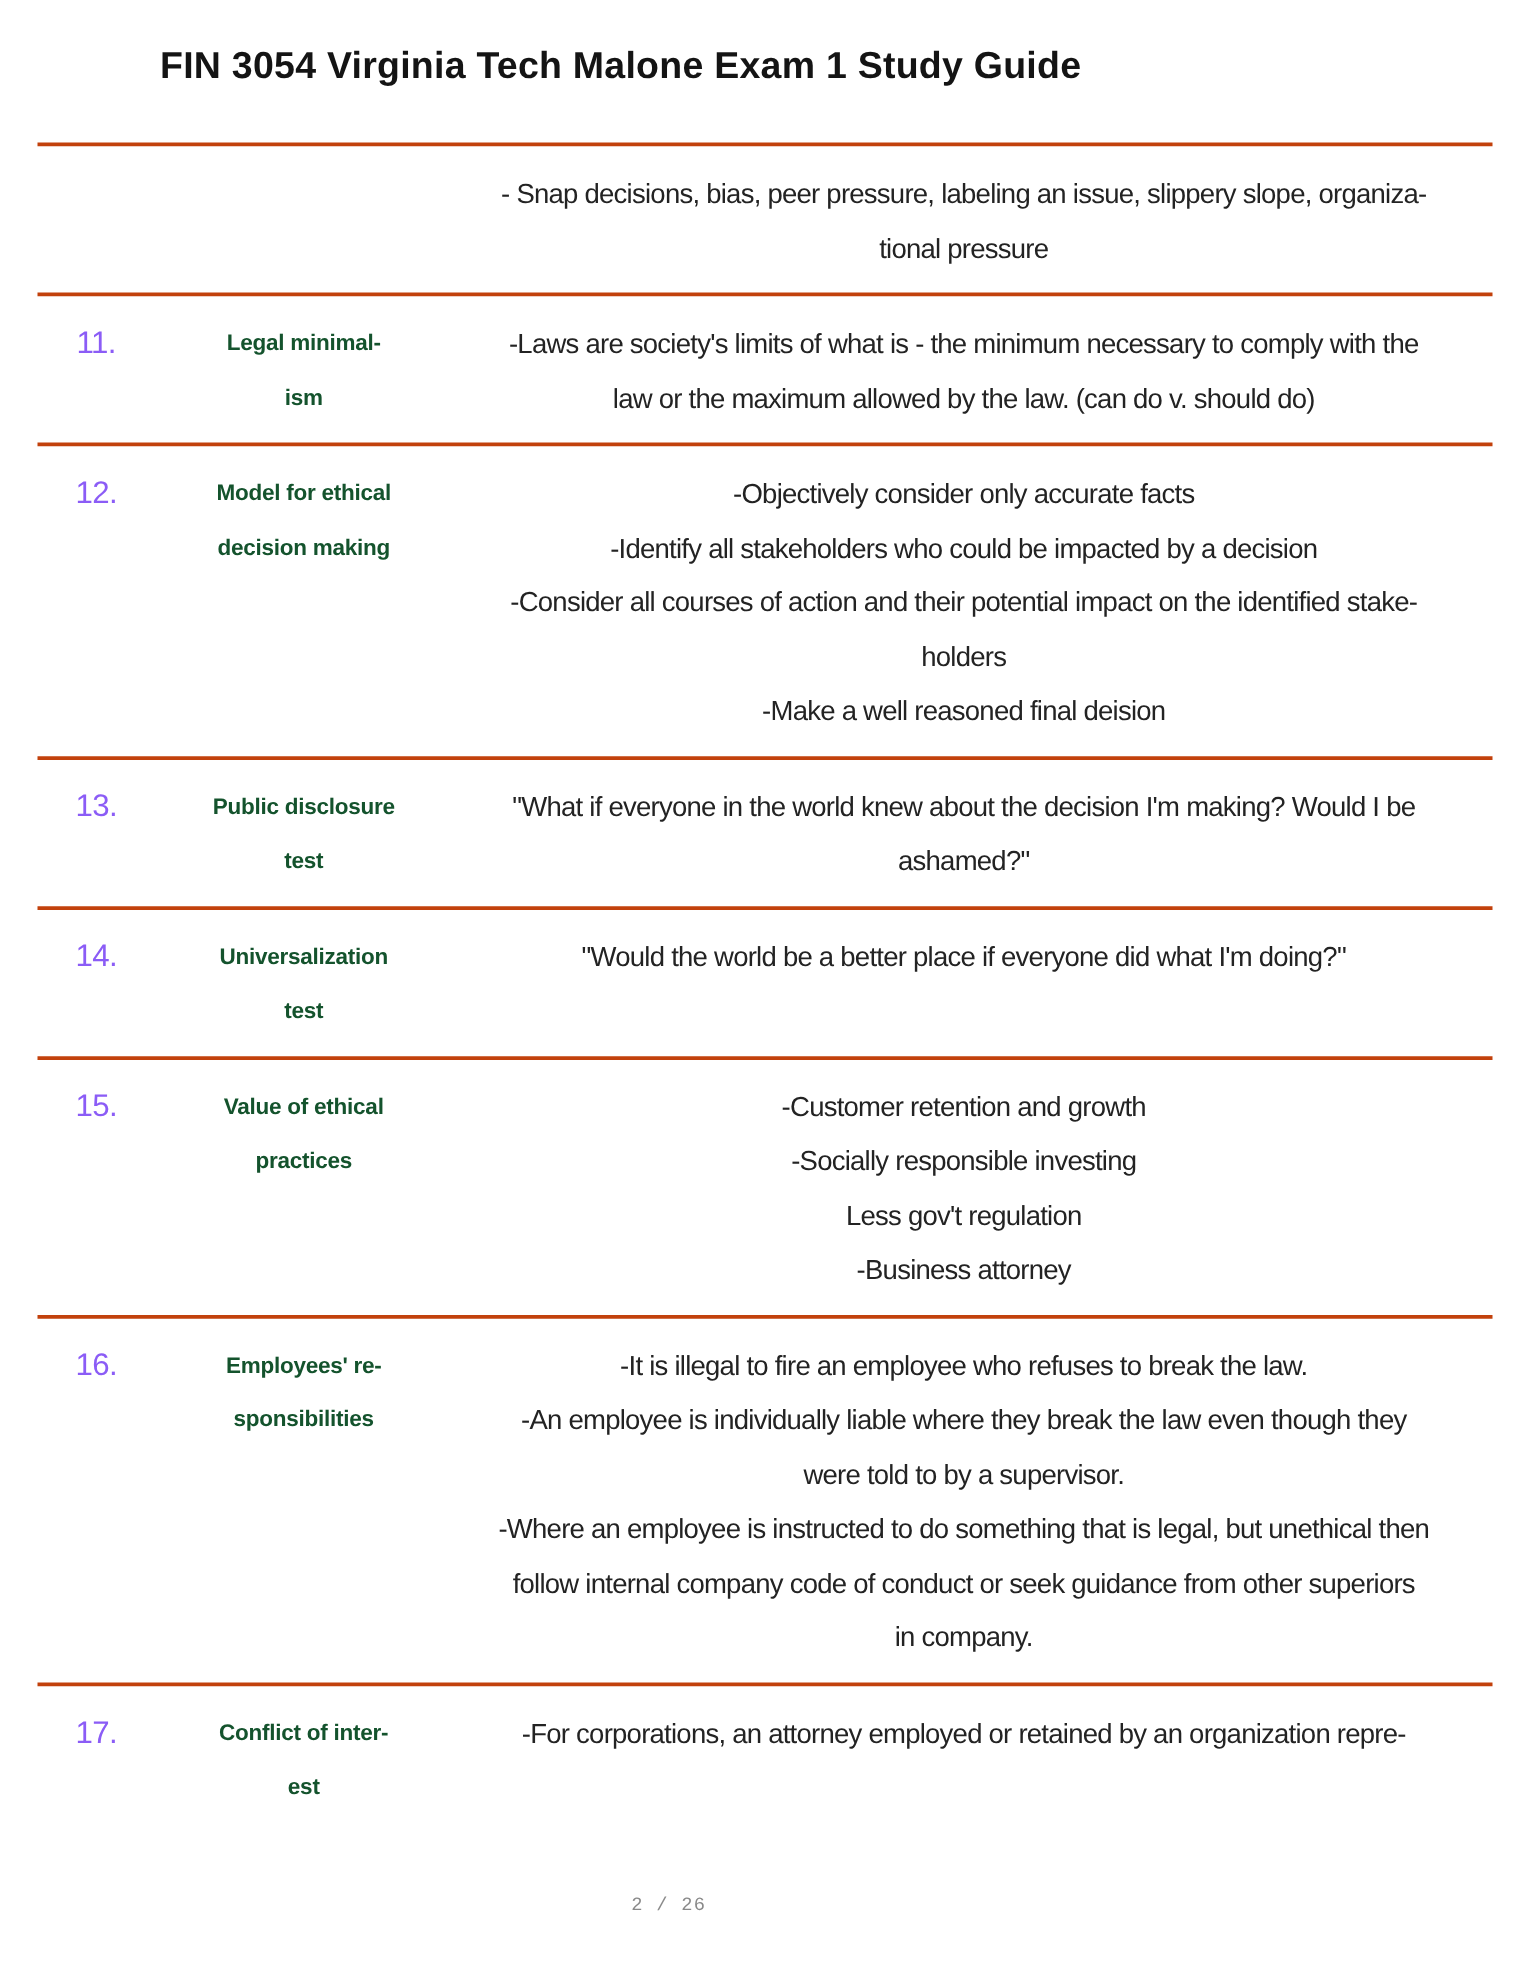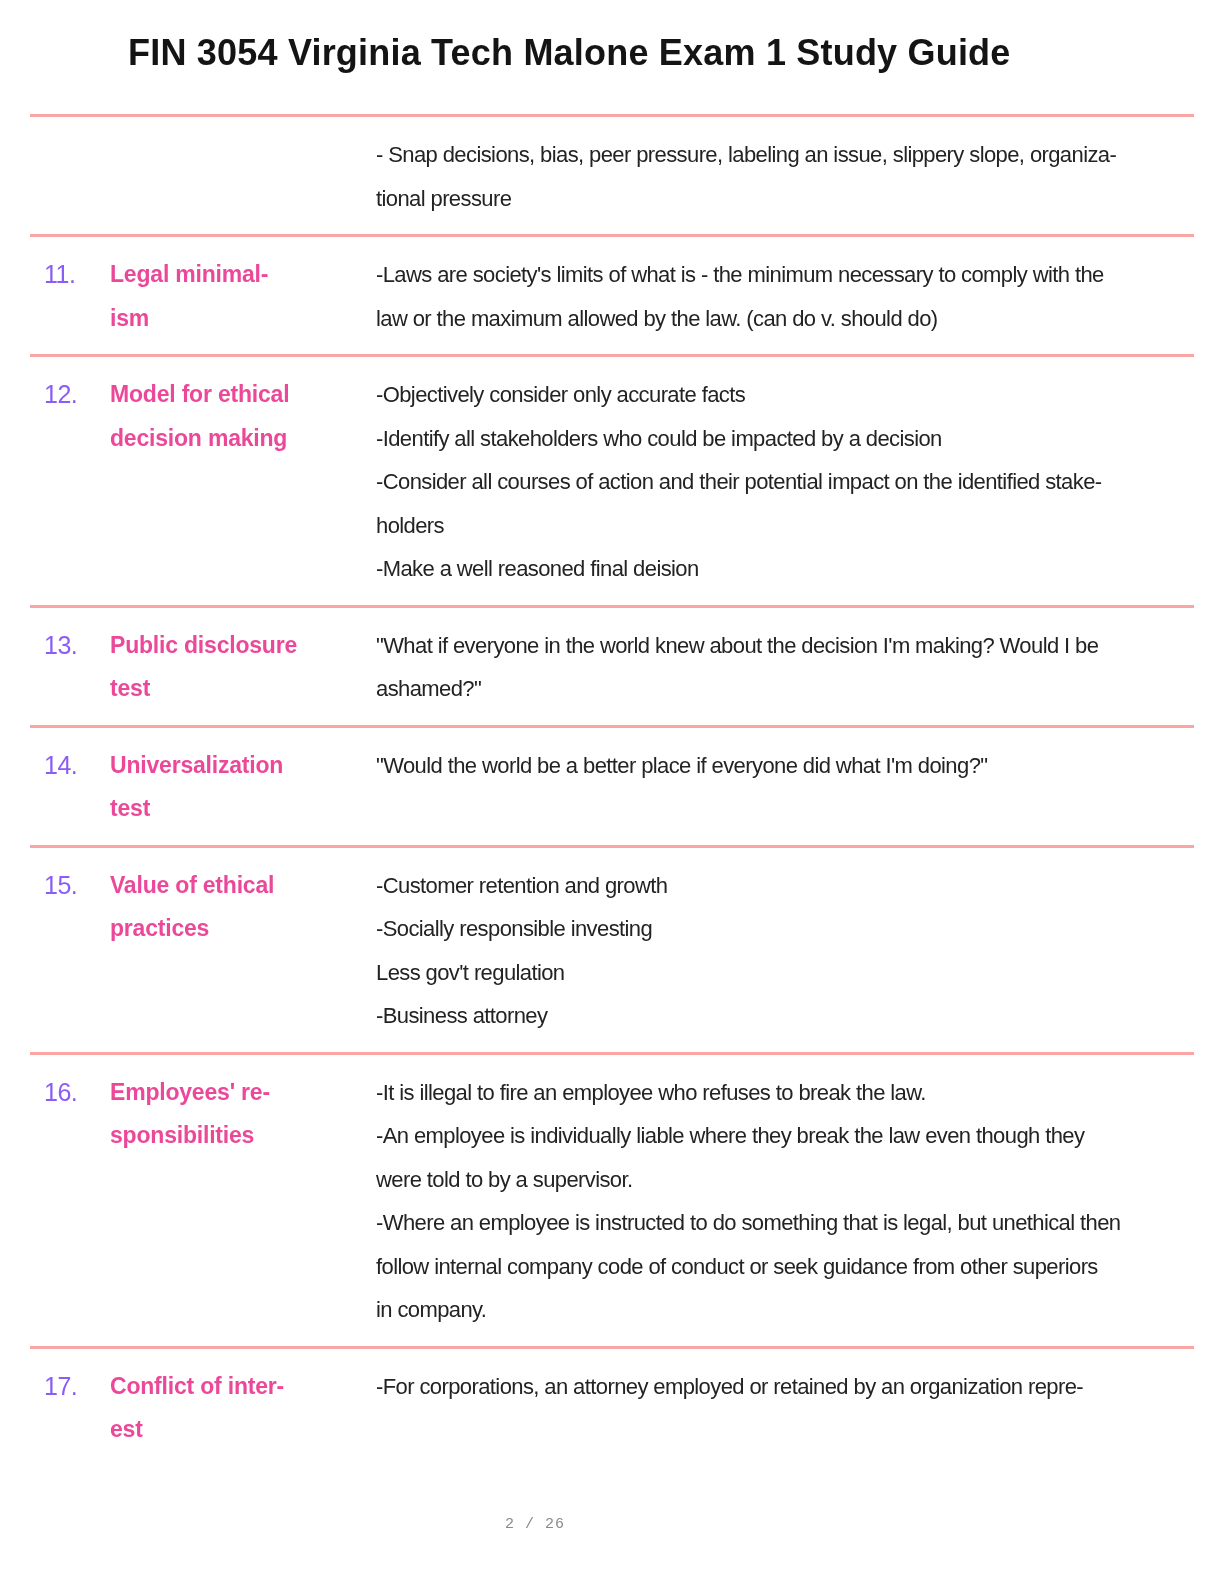--- a/index.html
+++ b/index.html
@@ -10,50 +10,51 @@
   body {
     position: relative;
     width: 1224px;
     height: 1584px;
     overflow: hidden;
     font-family: "Liberation Sans", "DejaVu Sans", sans-serif;
     color: #1c1c1c;
   }
   .doc-title {
     margin: 36px 0 0 128px;
-    font-size: 36px;
+    font-size: 30px;
     line-height: 34px;
     font-weight: 600;
     letter-spacing: 0.2px;
     color: #141414;
   }
   .table {
     margin: 44px 0 0 30px;
     width: 1164px;
   }
   .row {
     display: grid;
     grid-template-columns: 80px 266px 1fr;
-    border-top: 3px solid #fca5a5;
+    border-top: 3px solid #c2410c;
     padding: 16px 0 14px 0;
     box-sizing: border-box;
+    text-align: center;
   }
   .num {
     padding-left: 14px;
     font-size: 25px;
     line-height: 43.5px;
     font-weight: 300;
     color: #8b5cf6;
     letter-spacing: -0.5px;
   }
   .term {
-    font-size: 23px;
+    font-size: 18px;
     line-height: 43.5px;
     font-weight: 700;
-    color: #ec4899;
+    color: #14532d;
     letter-spacing: -0.2px;
   }
   .def {
     padding-right: 28px;
     font-size: 22px;
     line-height: 43.5px;
     font-weight: 300;
     font-stretch: condensed;
     letter-spacing: -0.6px;
     color: #232323;

